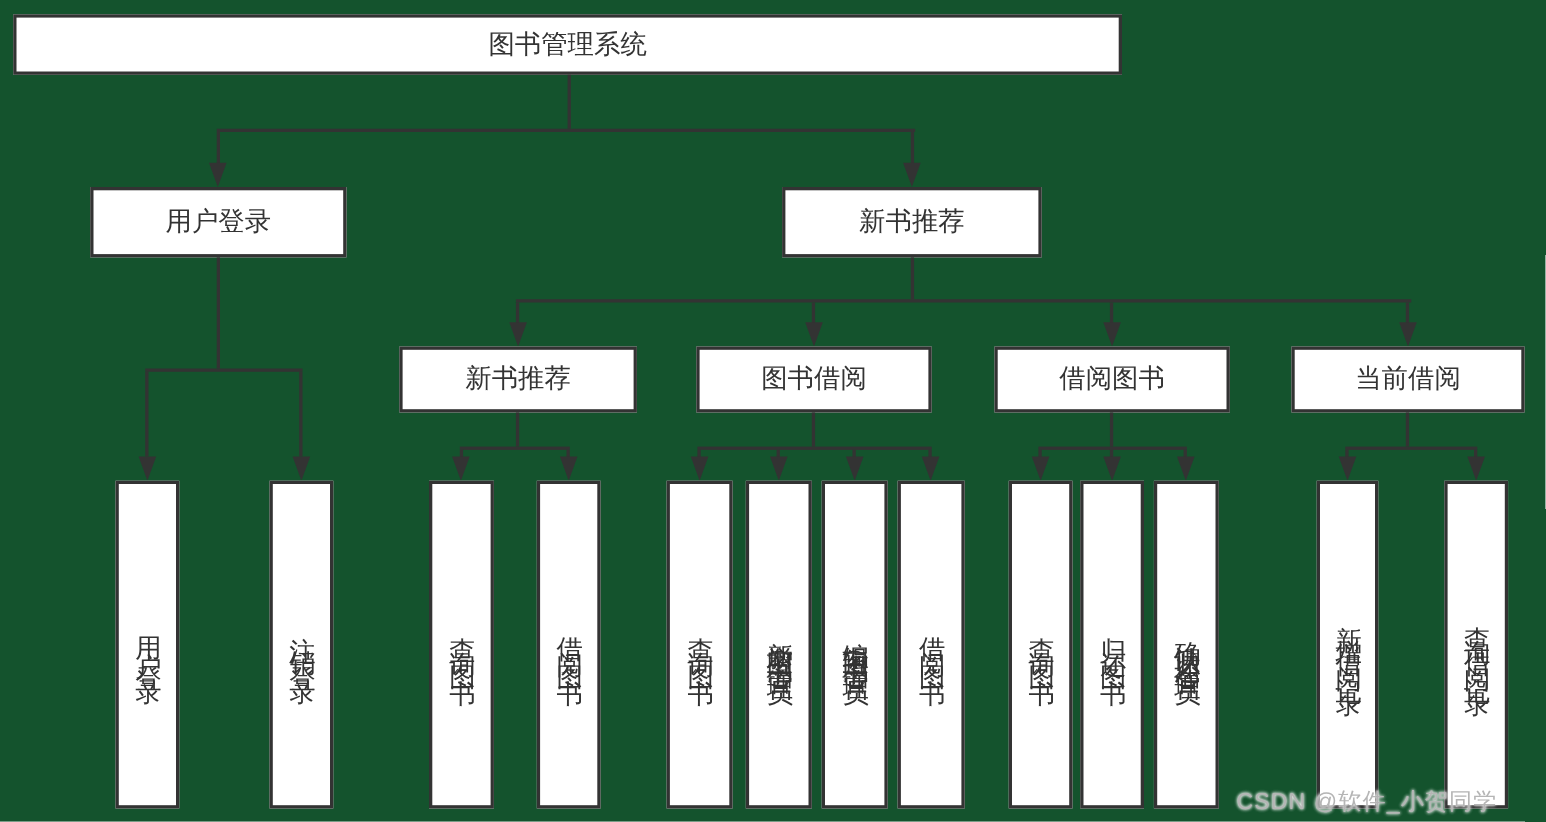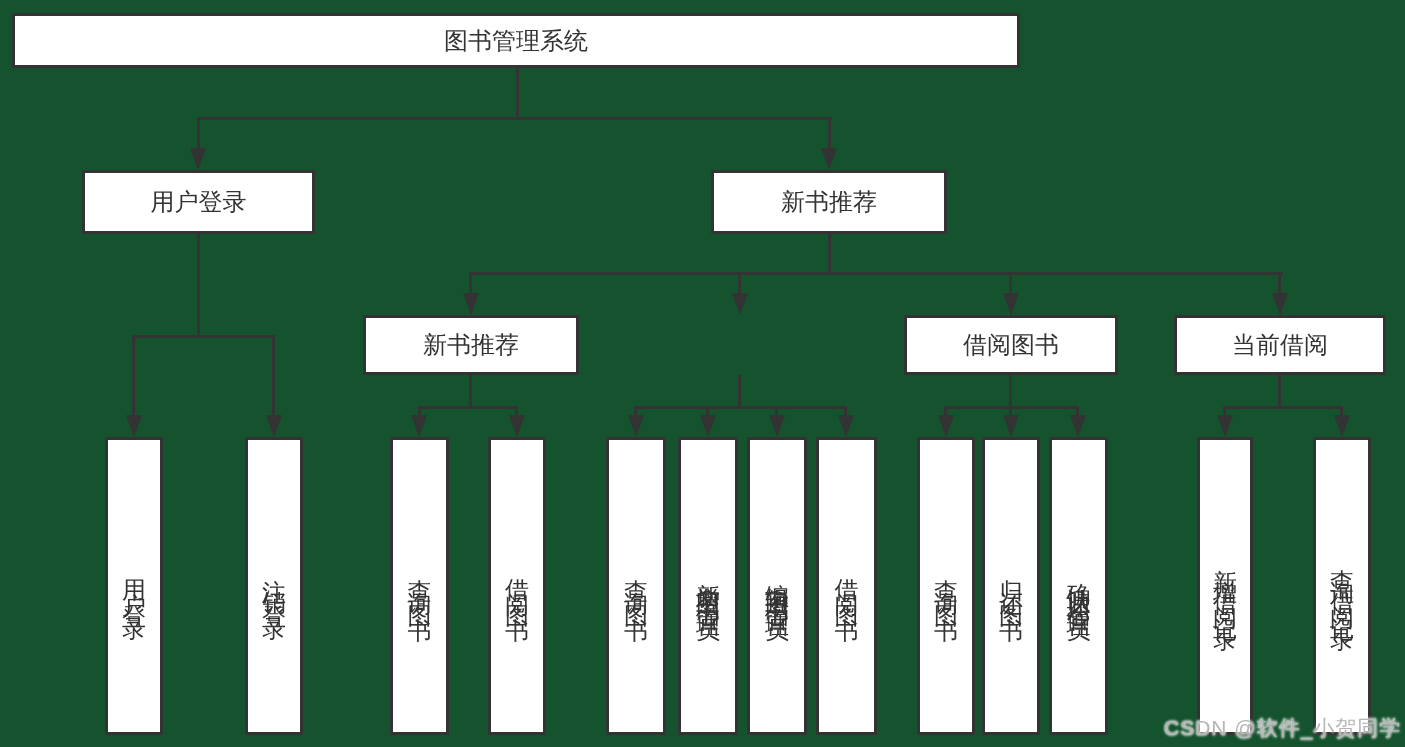--- a/index.html
+++ b/index.html
@@ -48,21 +48,21 @@
   .hline{height:3px;}
   .arrow{
     position:absolute;
     width:0;height:0;
     border-left:8px solid transparent;
     border-right:8px solid transparent;
     border-top:22px solid var(--line);
   }
   .watermark{
     position:absolute;
-    left:1164px;
+    left:1124px;
     top:714px;
     font-size:21px;
     color:#b5b5b5;
     letter-spacing:1px;
     text-shadow:0 0 3px #ffffff,0 0 3px #ffffff;
     z-index:5;
     white-space:nowrap;
   }
 </style>
 </head>
@@ -102,20 +102,23 @@
   <div class="vline" style="left:738px;top:275px;height:20px;"></div>
   <div class="arrow" style="left:732px;top:293px;"></div>
   <div class="vline" style="left:1009px;top:275px;height:20px;"></div>
   <div class="arrow" style="left:1003px;top:293px;"></div>
   <div class="vline" style="left:1278px;top:275px;height:20px;"></div>
   <div class="arrow" style="left:1272px;top:293px;"></div>
 
   <div class="node" style="left:363px;top:315px;width:216px;height:60px;">
     <span>新书推荐</span>
   </div>
+  <div class="node" style="left:633px;top:315px;width:214px;height:60px;">
+    <span>图书借阅</span>
+  </div>
   <div class="node" style="left:904px;top:315px;width:214px;height:60px;">
     <span>借阅图书</span>
   </div>
   <div class="node" style="left:1174px;top:315px;width:212px;height:60px;">
     <span>当前借阅</span>
   </div>
 
   <div class="vline" style="left:469px;top:375px;height:31px;"></div>
   <div class="hline" style="left:418px;top:406px;width:100px;"></div>
   <div class="vline" style="left:418px;top:409px;height:8px;"></div>

